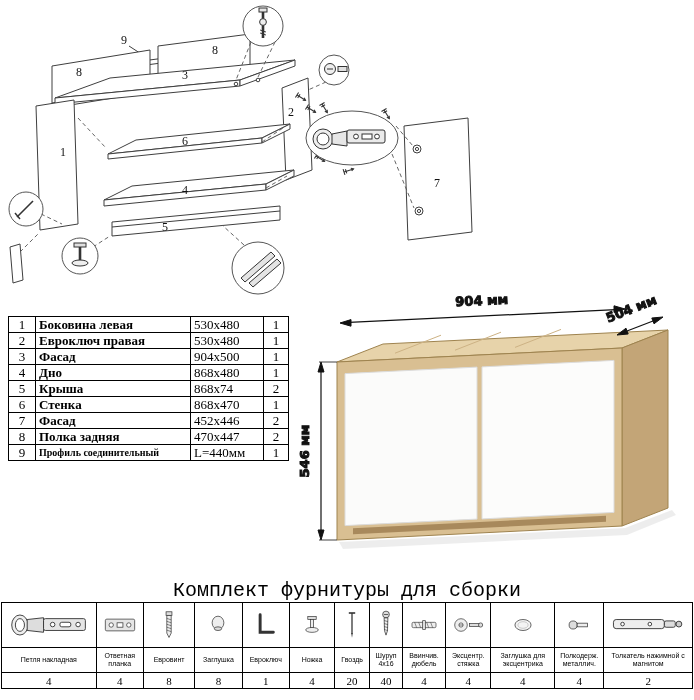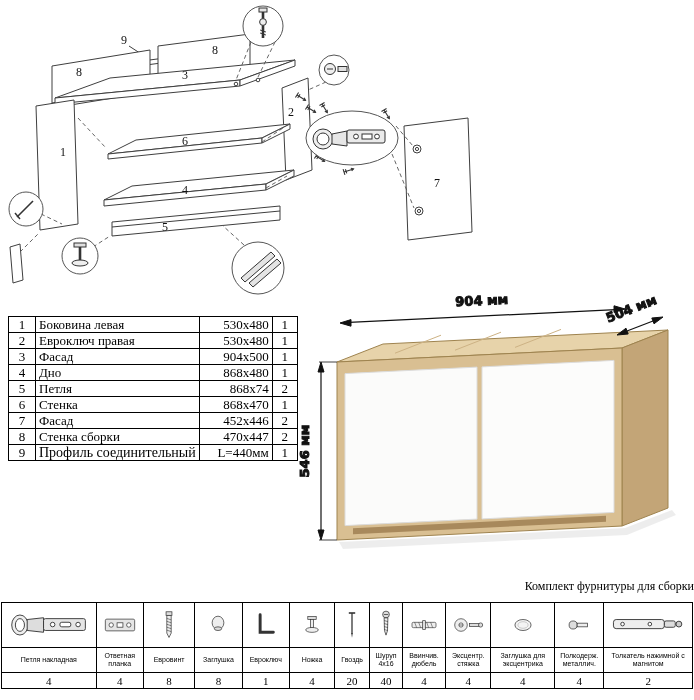--- a/index.html
+++ b/index.html
@@ -8,26 +8,26 @@
   .sheet{position:absolute;inset:0;background:#fff;}
   svg{display:block;}
   .exploded{position:absolute;left:0;top:0;}
   .cabinet{position:absolute;left:295px;top:283px;}
   .plabel{font-size:12px;fill:#111;font-family:"Liberation Serif",serif;}
   .dim{font-size:13px;font-weight:bold;fill:#111;font-family:"DejaVu Sans",sans-serif;}
   .parts-table{position:absolute;left:8px;top:316px;border-collapse:collapse;
        font-family:"Liberation Serif",serif;font-size:13px;}
   .parts-table td{border:1px solid #000;padding:0 3px;height:15px;line-height:15px;white-space:nowrap;}
   .td-num{width:20px;text-align:center;}
-  .td-name{width:148px;text-align:left;}
-  .td-size{width:66px;text-align:right;}
+  .td-name{width:148px;text-align:left;font-weight:bold;}
+  .td-size{width:66px;text-align:left;}
   .td-qty{width:18px;text-align:center;}
-  .small-name{font-size:14px;}
-  .hw-title{position:absolute;left:0;top:579px;width:100%;text-align:right;
-       font-family:Liberation Serif, serif;font-size:12px;}
+  .small-name{font-size:10px;}
+  .hw-title{position:absolute;left:0;top:579px;width:100%;text-align:center;
+       font-family:Liberation Mono, monospace;font-size:20px;}
   .hw-table{position:absolute;left:1px;top:602px;width:692px;border-collapse:collapse;table-layout:fixed;}
   .hw-table td{border:1px solid #000;text-align:center;vertical-align:middle;padding:0;overflow:hidden;}
   .hw-icon-cell{height:44px;}
   .hw-icon-cell svg{margin:0 auto;}
   .hw-label-cell{height:24px;font-size:7px;line-height:1.15;padding:1px;font-family:"Liberation Sans",sans-serif;}
   .hw-qty-cell{height:15px;font-size:11px;font-family:"Liberation Serif",serif;}
 </style>
 </head>
 <body>
 
@@ -209,39 +209,39 @@
         <td class="td-qty">1</td>
       </tr>
       <tr>
         <td class="td-num">4</td>
         <td class="td-name">Дно</td>
         <td class="td-size">868x480</td>
         <td class="td-qty">1</td>
       </tr>
       <tr>
         <td class="td-num">5</td>
-        <td class="td-name">Петля</td>
+        <td class="td-name">Крыша</td>
         <td class="td-size">868x74</td>
         <td class="td-qty">2</td>
       </tr>
       <tr>
         <td class="td-num">6</td>
         <td class="td-name">Стенка</td>
         <td class="td-size">868x470</td>
         <td class="td-qty">1</td>
       </tr>
       <tr>
         <td class="td-num">7</td>
         <td class="td-name">Фасад</td>
         <td class="td-size">452x446</td>
         <td class="td-qty">2</td>
       </tr>
       <tr>
         <td class="td-num">8</td>
-        <td class="td-name">Стенка сборки</td>
+        <td class="td-name">Полка задняя</td>
         <td class="td-size">470x447</td>
         <td class="td-qty">2</td>
       </tr>
       <tr>
         <td class="td-num">9</td>
         <td class="td-name small-name">Профиль соединительный</td>
         <td class="td-size">L=440мм</td>
         <td class="td-qty">1</td>
       </tr>
     </tbody>

